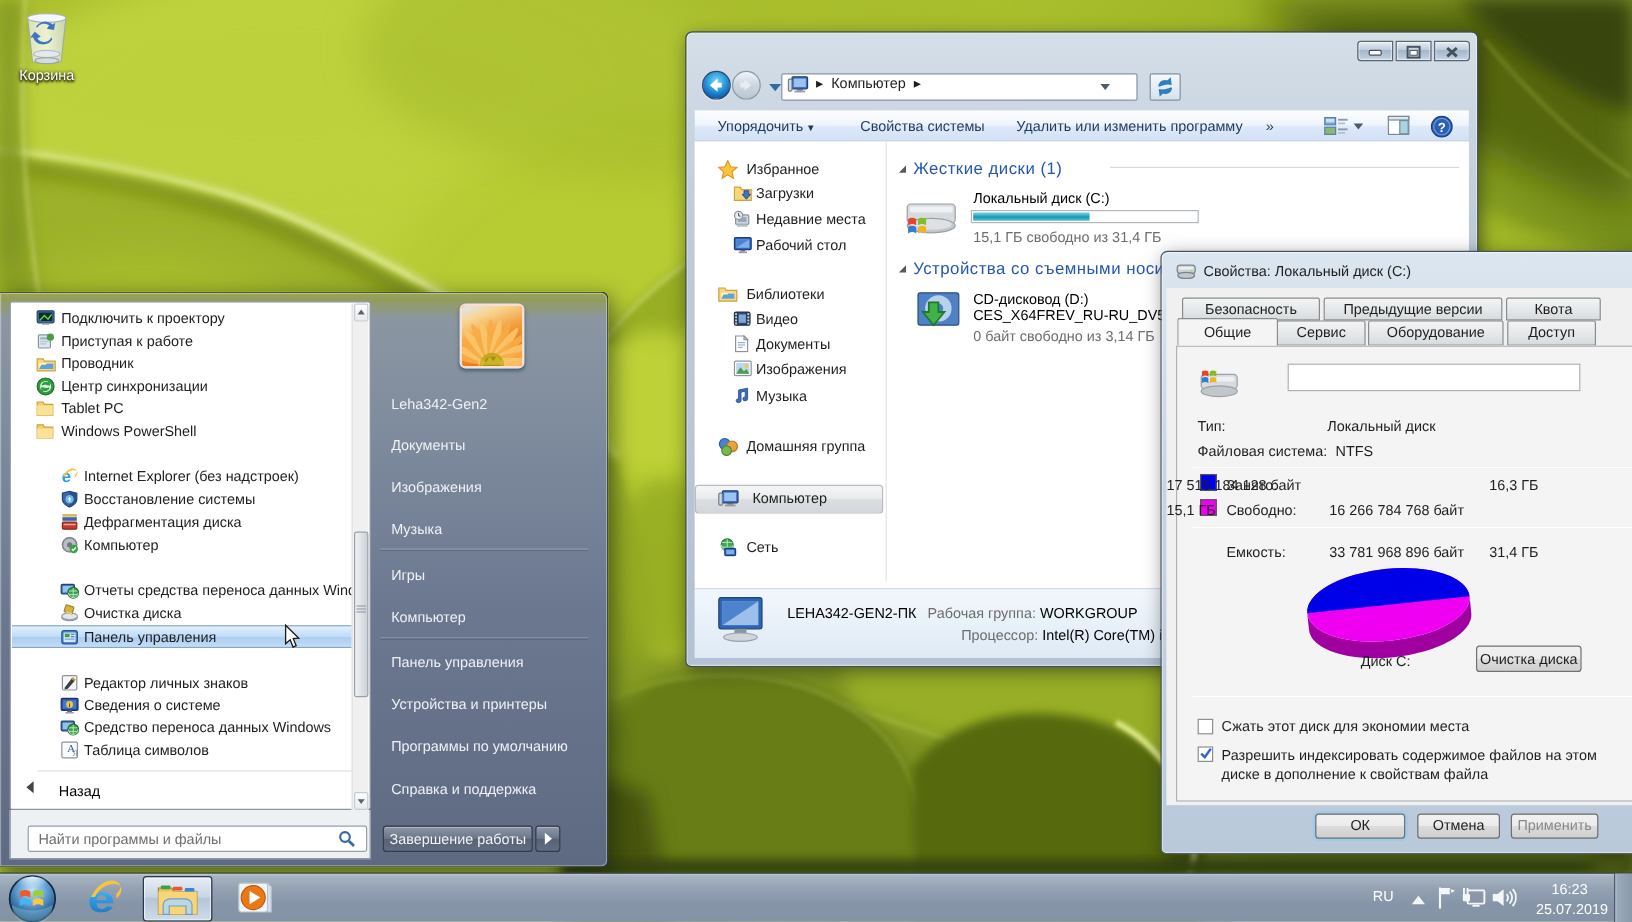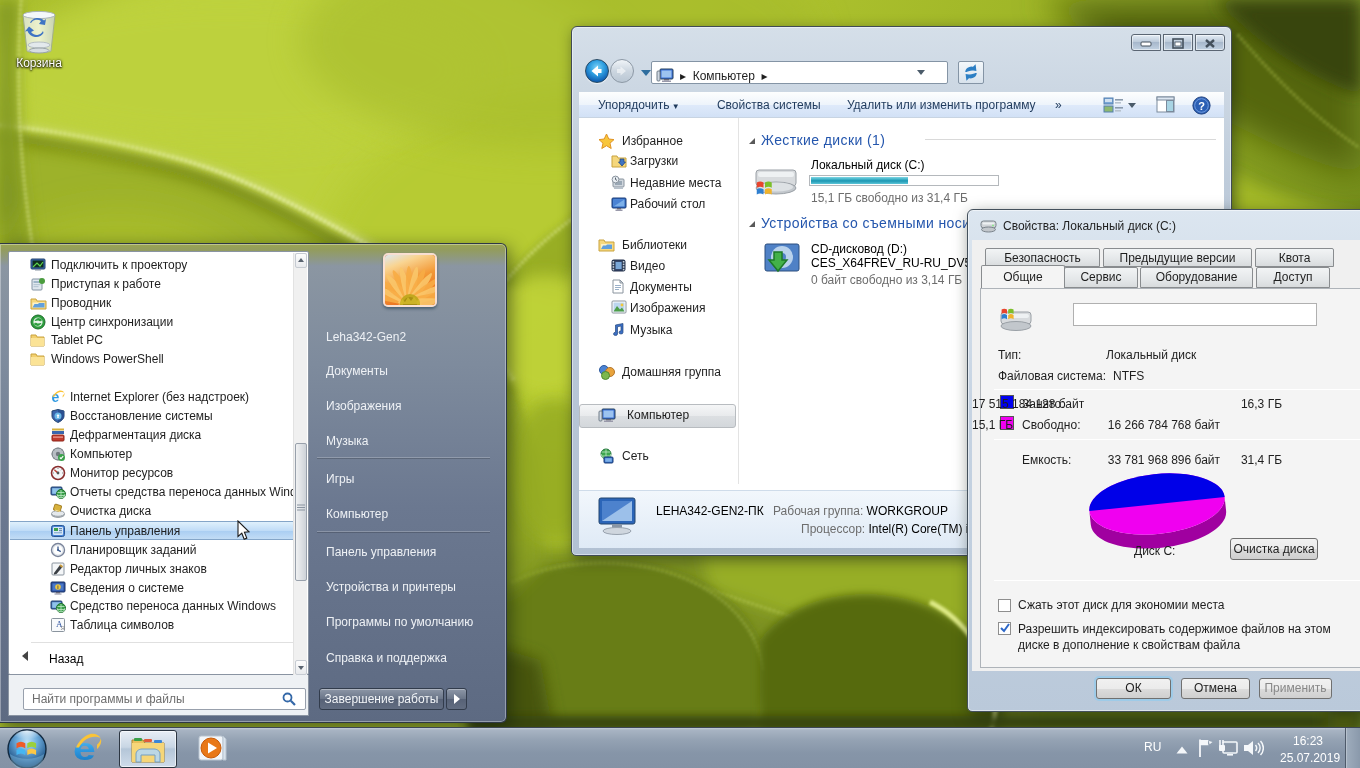--- a/index.html
+++ b/index.html
@@ -14,21 +14,21 @@
 #exp .capbtns{position:absolute;right:6px;top:7px;display:flex;gap:2px}
 #exp .cb{width:30px;height:17px;border:1px solid #5b6673;background:linear-gradient(180deg,#e3ecf5,#bdcbda 45%,#a5b6ca 46%,#c2d2e2);box-shadow:0 0 0 1px rgba(255,255,255,0.5) inset}
 #exp .cb.first{border-radius:3px 0 0 3px}
 #exp .cb.last{border-radius:0 3px 3px 0}
 #exp .cb svg{display:block;margin:2px auto}
 .navrow{position:absolute;left:7px;top:33px;right:7px;height:28px}
 .navcirc{position:absolute;top:-1px;width:24px;height:24px;border-radius:50%}
 .back{left:6px;background:radial-gradient(circle at 50% 35%,#7fd4f7 0%,#2f9fe0 40%,#1160b4 75%,#0a4a90 100%);border:1px solid #274b66;box-shadow:0 1px 1px rgba(255,255,255,.6)}
 .fwd{left:31px;background:linear-gradient(180deg,#f0f4f8,#ccd6e0 50%,#bac7d4);border:1px solid #8c98a5}
 .navchev{position:absolute;left:62px;top:10px;width:0;height:0;border-left:5px solid transparent;border-right:5px solid transparent;border-top:6px solid #2e6d9e}
-.addr{position:absolute;left:72px;top:1px;width:297px;height:23px;background:#fff;border:1px solid #8494a5;border-radius:2px;display:flex;align-items:flex-end}
+.addr{position:absolute;left:72px;top:1px;width:297px;height:23px;background:#fff;border:1px solid #8494a5;border-radius:2px;display:flex;align-items:flex-start}
 .addr .drop{position:absolute;right:22px;top:8px;width:0;height:0;border-left:4px solid transparent;border-right:4px solid transparent;border-top:5px solid #4b5b6a}
 .refr{position:absolute;left:379px;top:1px;width:26px;height:23px;background:linear-gradient(180deg,#f4f8fb,#d8e2ec);border:1px solid #8494a5;border-radius:2px}
 .srch{position:absolute;left:413px;top:1px;right:5px;height:23px;background:#fff;border:1px solid #8494a5;border-radius:2px;color:#7c7c7c;font-style:italic;line-height:21px;padding-left:8px}
 .toolbar{position:absolute;left:7px;top:65px;right:7px;height:26px;background:linear-gradient(180deg,#fdfefe,#eef4fb 50%,#dfeafa 51%,#d2e1f6);border-bottom:1px solid #c8d4e2;color:#1e395b}
 .toolbar span{line-height:26px}
 #exp .body{position:absolute;left:7px;top:91px;right:7px;bottom:7px;background:#fff}
 .sidebar{position:absolute;left:0;top:0;width:160px;bottom:64px;border-right:1px solid #e3e3e3;background:#fff}
 .sbitem{position:absolute;left:0;width:160px;height:21px;color:#1e1e1e;white-space:nowrap}
 .sbitem .txt{position:absolute;left:51px;top:3px}
 .sbitem .txt2{position:absolute;left:43px;top:3px}
@@ -560,29 +560,20 @@
 <div class="mi2" style="top:193px">
         <svg class="i" width="16" height="16" viewBox="0 0 16 16">
           <circle cx="8" cy="8" r="6" fill="#b8bec4" stroke="#70787e"></circle>
           <circle cx="8" cy="8" r="2.2" fill="#70787e"></circle>
           <path d="M8,1 L9,3 L7,3 Z M8,15 L9,13 L7,13 Z M1,8 L3,7 L3,9 Z M15,8 L13,7 L13,9 Z M3,3 L5,3.8 L3.8,5 Z M13,13 L11,12.2 L12.2,11 Z M13,3 L12.2,5 L11,3.8 Z M3,13 L3.8,11 L5,12.2 Z" fill="#8a9298"></path>
           <circle cx="11.5" cy="11.5" r="3.5" fill="#3aa04a"></circle>
           <path d="M9.8,11.5 L11,12.7 L13.2,10.2" stroke="#fff" stroke-width="1.1" fill="none"></path>
         </svg>
         <span class="t">Компьютер</span>
       </div>
-<div class="mi2" style="top:212px">
-        <svg class="i" width="16" height="16" viewBox="0 0 16 16">
-          <circle cx="8" cy="8" r="6.5" fill="#f4f6f8" stroke="#8a2e2e" stroke-width="1.6"></circle>
-          <path d="M8,8 L4.5,5" stroke="#c23b2e" stroke-width="1.6"></path>
-          <circle cx="8" cy="8" r="1.4" fill="#555"></circle>
-          <path d="M3,8 L4,8 M8,3 L8,4 M13,8 L12,8 M4.5,4.5 L5.2,5.2 M11.5,4.5 L10.8,5.2" stroke="#888" stroke-width="1"></path>
-        </svg>
-        <span class="t">Монитор ресурсов</span>
-      </div>
 <div class="mi2" style="top:231px">
         <svg class="i" width="16" height="16" viewBox="0 0 16 16">
           <rect x="1" y="3" width="11" height="8" rx="1" fill="#3a66ae" stroke="#24456e"></rect>
           <rect x="2.2" y="4.2" width="8.6" height="5.6" fill="#8fc3ea"></rect>
           <circle cx="11" cy="10" r="4.5" fill="#3aa04a" stroke="#1c6e2a"></circle>
           <path d="M7,10 a4,4 0 0 0 8,0 M11,6 L11,14 M7.5,8.5 L14.5,8.5 M7.5,11.5 L14.5,11.5" stroke="#bfe8c6" stroke-width="0.8" fill="none"></path>
         </svg>
         <span class="t">Отчеты средства переноса данных Wind</span>
       </div>
 <div class="mi2" style="top:250px">
@@ -597,29 +588,20 @@
 <div class="mi2" style="top:270px">
         <svg class="i" width="16" height="16" viewBox="0 0 16 16">
           <rect x="1.5" y="2.5" width="13" height="11" rx="2" fill="#4a86d8" stroke="#2a5694"></rect>
           <rect x="3" y="4" width="10" height="8" rx="1" fill="#d8e8f8"></rect>
           <rect x="4" y="5" width="4" height="3" fill="#3aa04a"></rect>
           <rect x="9" y="5" width="3" height="1.2" fill="#6a8ab0"></rect>
           <rect x="9" y="7" width="3" height="1.2" fill="#6a8ab0"></rect>
           <rect x="4" y="9" width="8" height="1.4" fill="#92b4d8"></rect>
         </svg>
         <span class="t">Панель управления</span>
-      </div>
-<div class="mi2" style="top:289px">
-        <svg class="i" width="16" height="16" viewBox="0 0 16 16">
-          <circle cx="8" cy="8" r="6.5" fill="#f0f4f8" stroke="#7a849a" stroke-width="1.4"></circle>
-          <circle cx="8" cy="8" r="5" fill="#fff" stroke="#c8d0da" stroke-width="0.6"></circle>
-          <path d="M8,4.5 L8,8 L10.8,9.6" stroke="#3a5a8e" stroke-width="1.3" fill="none"></path>
-          <circle cx="8" cy="8" r="0.9" fill="#3a5a8e"></circle>
-        </svg>
-        <span class="t">Планировщик заданий</span>
       </div>
 <div class="mi2" style="top:308px">
         <svg class="i" width="16" height="16" viewBox="0 0 16 16">
           <rect x="2" y="2" width="12" height="12" rx="1" fill="#f4f6f8" stroke="#8a949e"></rect>
           <path d="M4,12 L10,4 L12.5,6 L6.5,13 L3.8,13.5 Z" fill="#3a3f44"></path>
           <path d="M10,4 L12.5,6" stroke="#c89a3c" stroke-width="2"></path>
         </svg>
         <span class="t">Редактор личных знаков</span>
       </div>
 <div class="mi2" style="top:327px">

